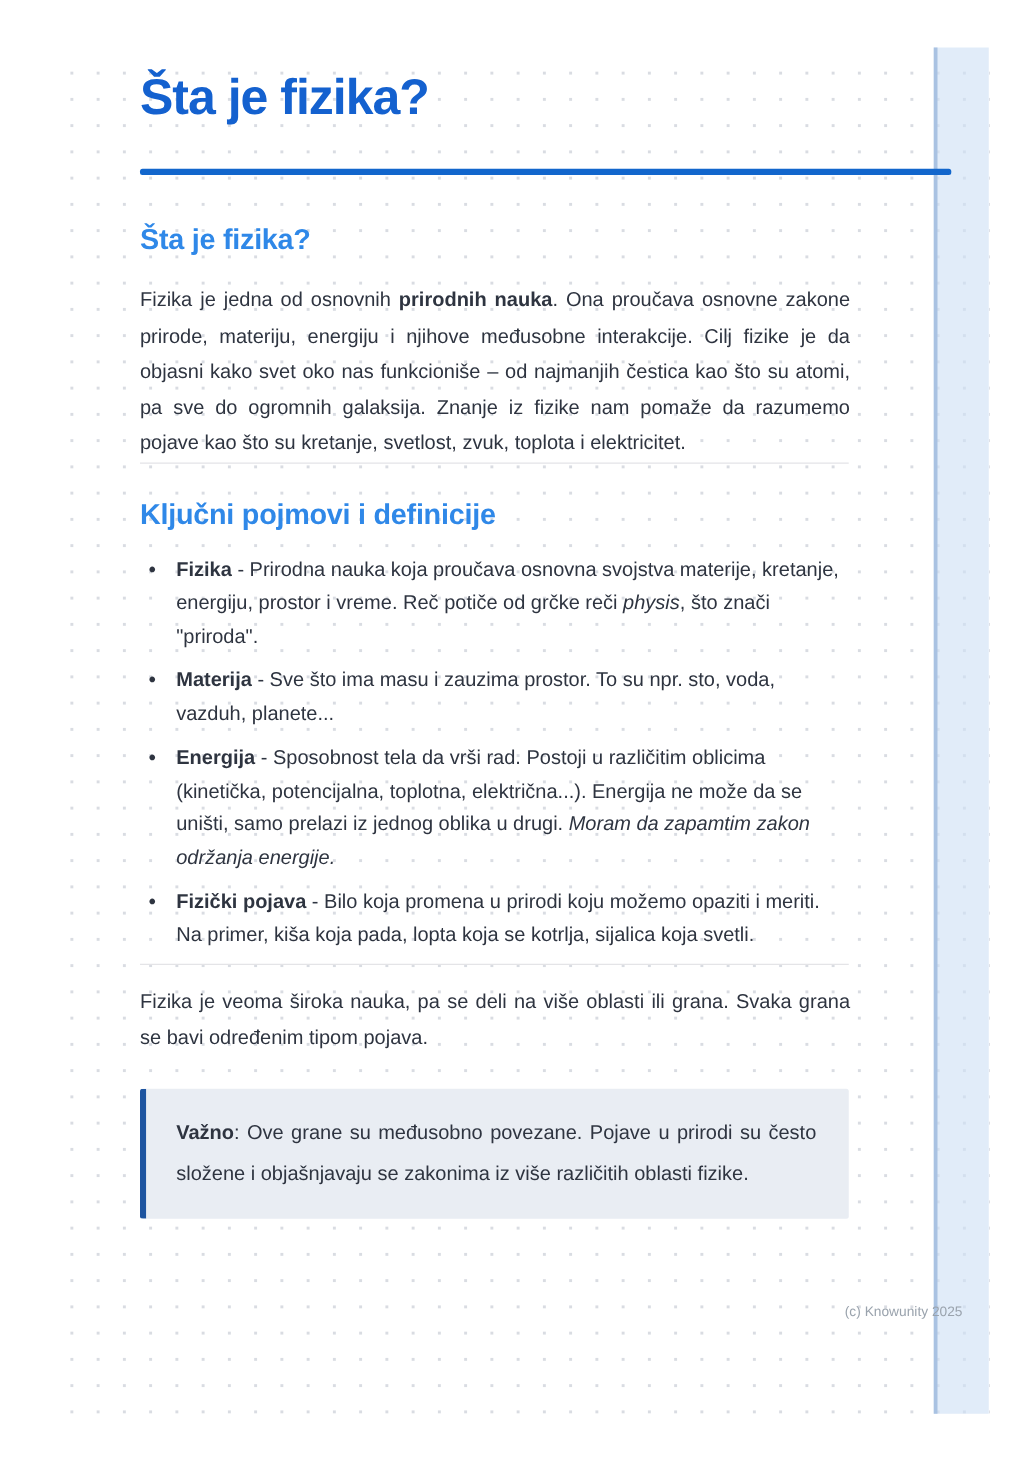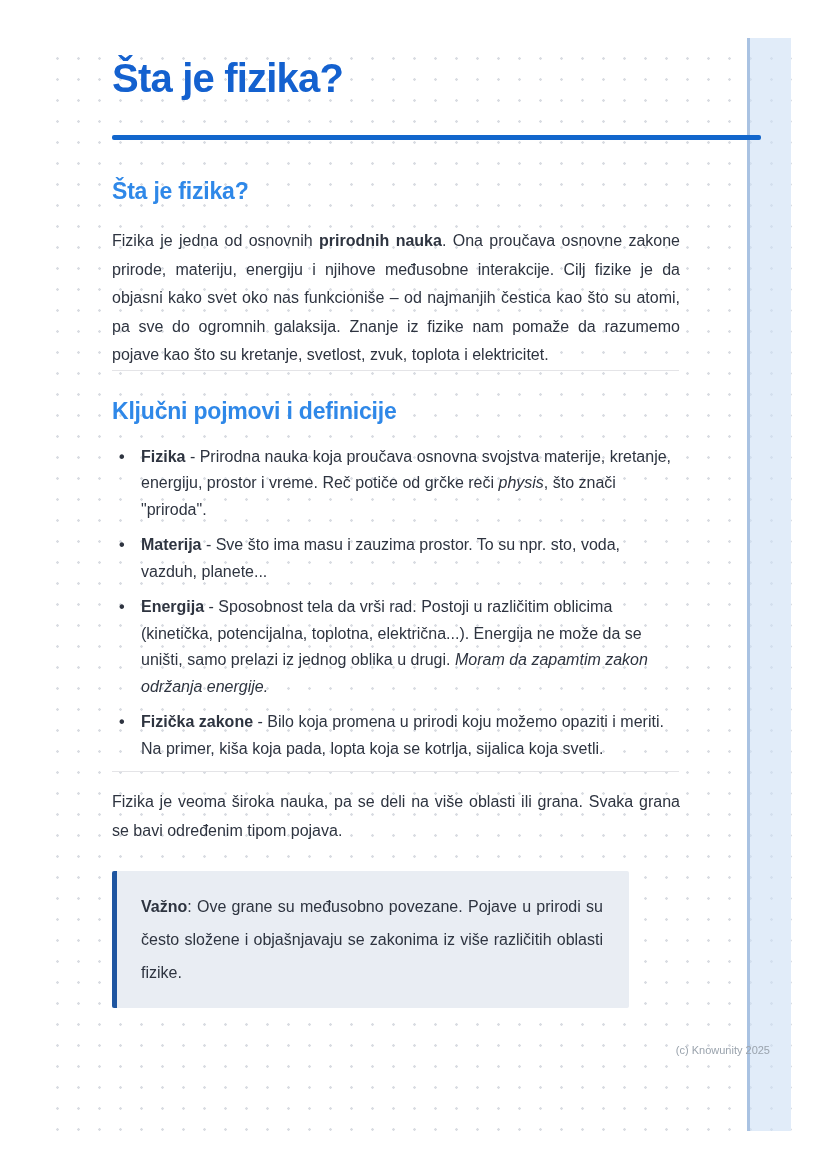--- a/index.html
+++ b/index.html
@@ -67,21 +67,21 @@
     margin-bottom: 9px;
   }
   ul.defs li::before {
     content: "\2022";
     position: absolute; left: 7px; top: 0;
     color: #2e3440; font-weight: 700;
   }
   .b { font-weight: 700; }
   .i { font-style: italic; }
   .callout {
-    margin-top: 26px; width: 517px;
+    margin-top: 26px; width: 567px;
     background: #e9edf3;
     border-left: 5px solid #1e55a0;
     border-radius: 2px;
     padding: 19px 26px 19px 24px;
     font-size: 16px; line-height: 33px;
     text-align: justify;
   }
   .footer {
     position: absolute; top: 1044px; right: 58px;
     font-size: 11px; color: #9aa3ad; z-index: 3;
@@ -101,21 +101,21 @@
   <h2 class="h2-a">Šta je fizika?</h2>
   <p class="body"><span>Fizika je jedna od osnovnih </span><span class="b">prirodnih nauka</span><span>. Ona proučava osnovne zakone prirode, materiju, energiju i njihove međusobne interakcije. Cilj fizike je da objasni kako svet oko nas funkcioniše – od najmanjih čestica kao što su atomi, pa sve do ogromnih galaksija. Znanje iz fizike nam pomaže da razumemo pojave kao što su kretanje, svetlost, zvuk, toplota i elektricitet.</span></p>
 
   <hr class="div div-a">
 
   <h2 class="h2-b">Ključni pojmovi i definicije</h2>
   <ul class="defs">
     <li><span class="b">Fizika</span><span> - Prirodna nauka koja proučava osnovna svojstva materije, kretanje, energiju, prostor i vreme. Reč potiče od grčke reči </span><span class="i">physis</span><span>, što znači "priroda".</span></li>
     <li><span class="b">Materija</span><span> - Sve što ima masu i zauzima prostor. To su npr. sto, voda, vazduh, planete...</span></li>
     <li><span class="b">Energija</span><span> - Sposobnost tela da vrši rad. Postoji u različitim oblicima (kinetička, potencijalna, toplotna, električna...). Energija ne može da se uništi, samo prelazi iz jednog oblika u drugi. </span><span class="i">Moram da zapamtim zakon održanja energije.</span></li>
-    <li><span class="b">Fizička zakone</span><span> - Bilo koja promena u prirodi koju možemo opaziti i meriti. Na primer, kiša koja pada, lopta koja se kotrlja, sijalica koja svetli.</span></li>
+    <li><span class="b">Fizički pojava</span><span> - Bilo koja promena u prirodi koju možemo opaziti i meriti. Na primer, kiša koja pada, lopta koja se kotrlja, sijalica koja svetli.</span></li>
   </ul>
 
   <hr class="div div-b">
 
   <p class="body p2"><span>Fizika je veoma široka nauka, pa se deli na više oblasti ili grana. Svaka grana se bavi određenim tipom pojava.</span></p>
 
   <div class="callout"><span class="b">Važno</span><span>: Ove grane su međusobno povezane. Pojave u prirodi su često složene i objašnjavaju se zakonima iz više različitih oblasti fizike.</span></div>
 
 </div>
 

